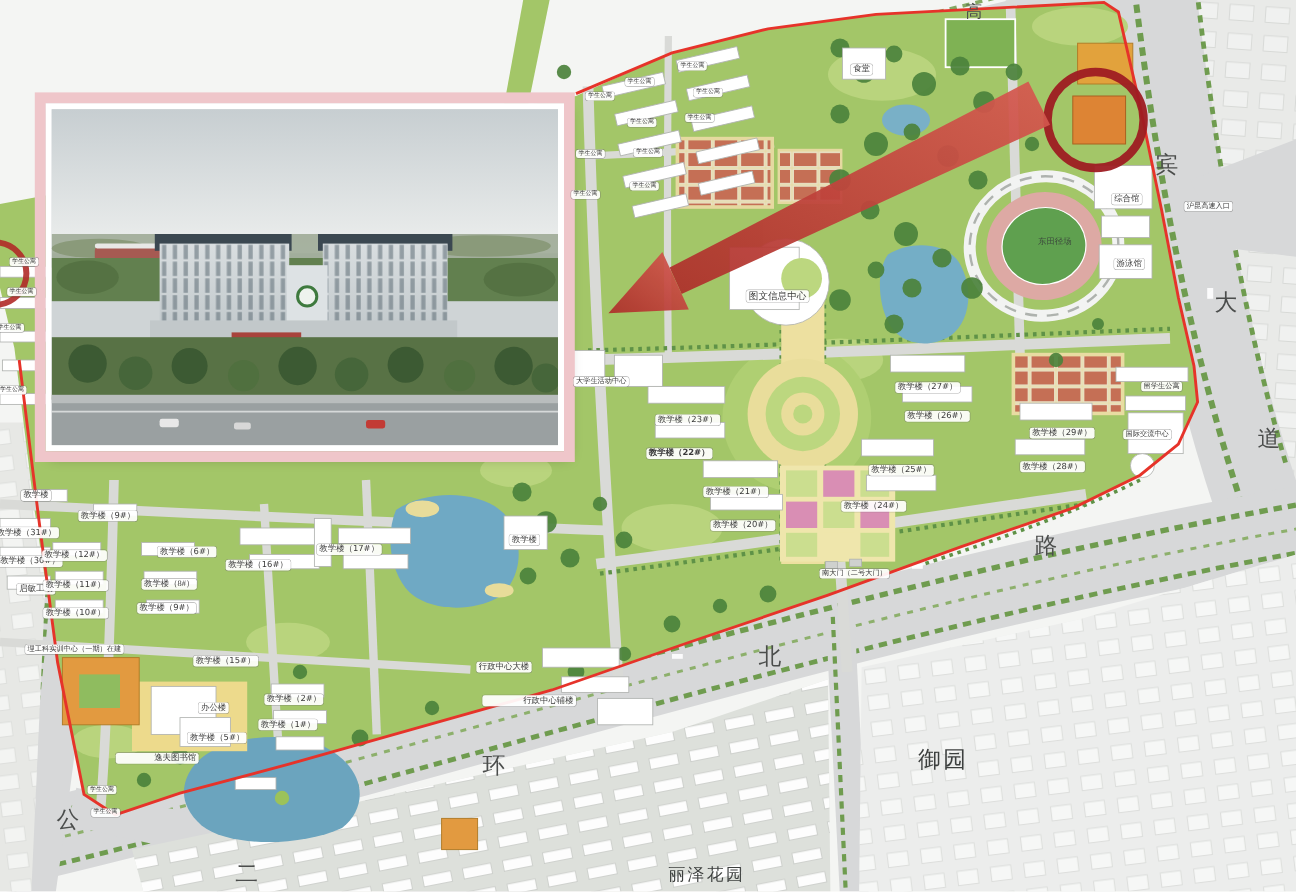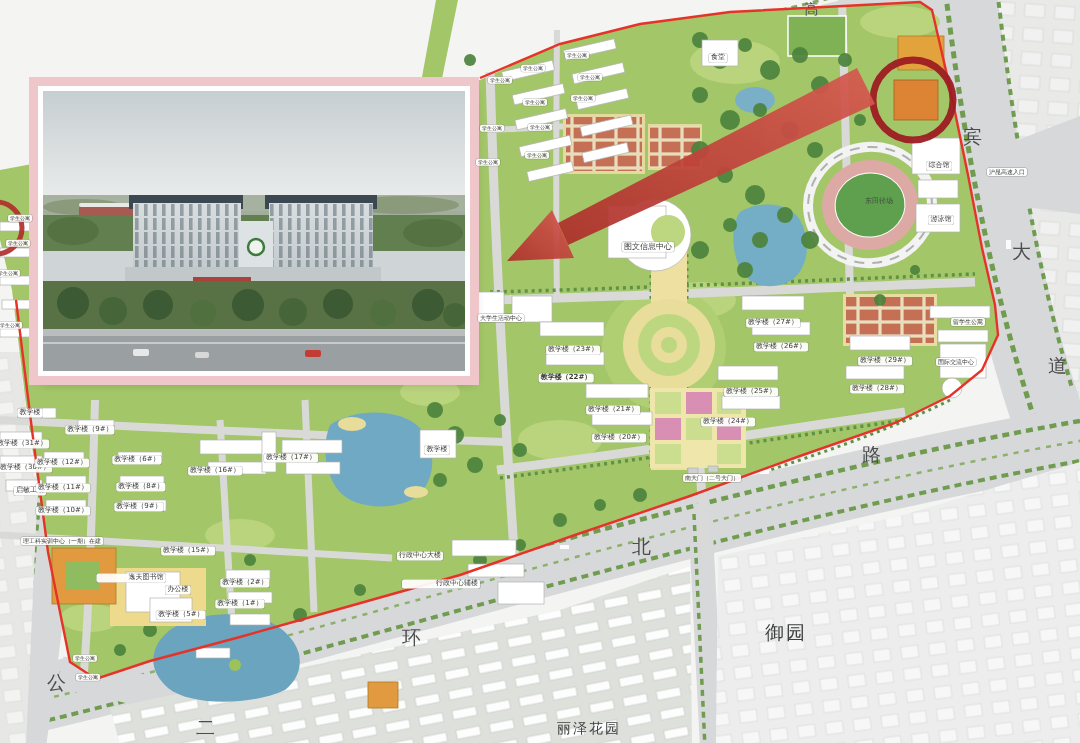--- a/index.html
+++ b/index.html
@@ -426,25 +426,25 @@
       <div class="lbl box" style="left: 215px; top: 471px;">教学楼（16#）</div>
       <div class="lbl box" style="left: 188px; top: 551px; text-align: right;">教学楼（15#）</div>
       <div class="lbl box" style="left: 22px; top: 444px;">教学楼（31#）</div>
       <div class="lbl box" style="left: 25px; top: 468px;">教学楼（30#）</div>
       <div class="lbl box" style="left: 30px; top: 491px;">启敏工场</div>
       <div class="lbl box" style="left: 30px; top: 413px;">教学楼</div>
       <div class="lbl box" style="left: 90px; top: 430px;">教学楼（9#）</div>
       <div class="lbl box" style="left: 62px; top: 463px;">教学楼（12#）</div>
       <div class="lbl box" style="left: 63px; top: 488px;">教学楼（11#）</div>
       <div class="lbl box" style="left: 63px; top: 511px;">教学楼（10#）</div>
-      <div class="lbl box" style="left: 141px; top: 487px;">教学楼（8#）</div>
+      <div class="lbl box" style="left: 141px; top: 487px; font-family: Liberation Serif, serif;">教学楼（8#）</div>
       <div class="lbl box" style="left: 139px; top: 507px;">教学楼（9#）</div>
-      <div class="lbl box" style="left: 137px; top: 460px;">教学楼（6#）</div>
+      <div class="lbl box" style="left: 156px; top: 460px;">教学楼（6#）</div>
       <div class="lbl box" style="left: 62px; top: 541px; font-size: 6px;">理工科实训中心（一期）在建</div>
-      <div class="lbl box" style="left: 131px; top: 578px; padding-left: 32px;">逸夫图书馆</div>
+      <div class="lbl box" style="left: 131px; top: 632px; padding-left: 32px;">逸夫图书馆</div>
       <div class="lbl box" style="left: 178px; top: 590px;">办公楼</div>
       <div class="lbl box" style="left: 245px; top: 583px;">教学楼（2#）</div>
       <div class="lbl box" style="left: 240px; top: 604px;">教学楼（1#）</div>
       <div class="lbl box" style="left: 181px; top: 615px;">教学楼（5#）</div>
       <div class="lbl box" style="left: 718px; top: 58px;">食堂</div>
       <div class="lbl box" style="left: 533px; top: 68px; font-size: 5px;">学生公寓</div>
       <div class="lbl box" style="left: 577px; top: 55px; font-size: 5px;">学生公寓</div>
       <div class="lbl box" style="left: 500px; top: 80px; font-size: 5px;">学生公寓</div>
       <div class="lbl box" style="left: 590px; top: 77px; font-size: 5px;">学生公寓</div>
       <div class="lbl box" style="left: 535px; top: 102px; font-size: 5px;">学生公寓</div>

